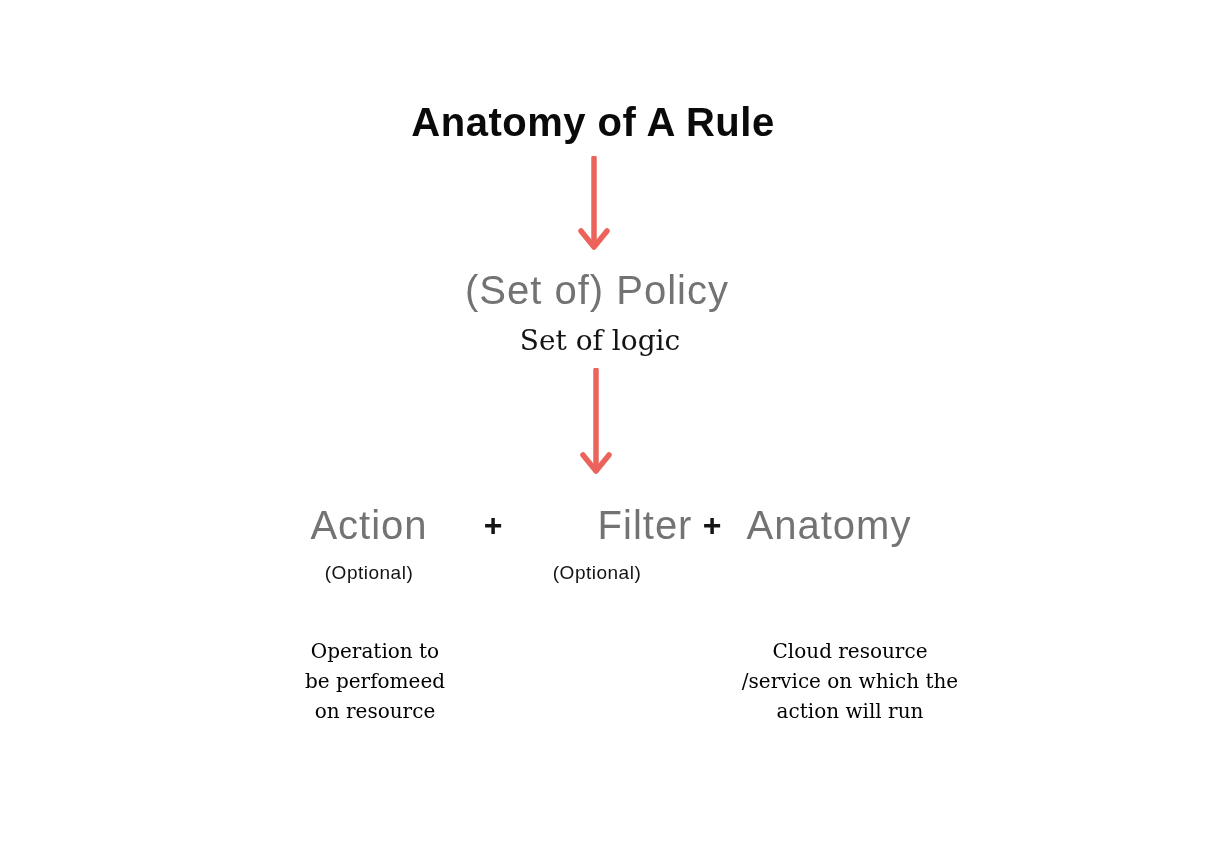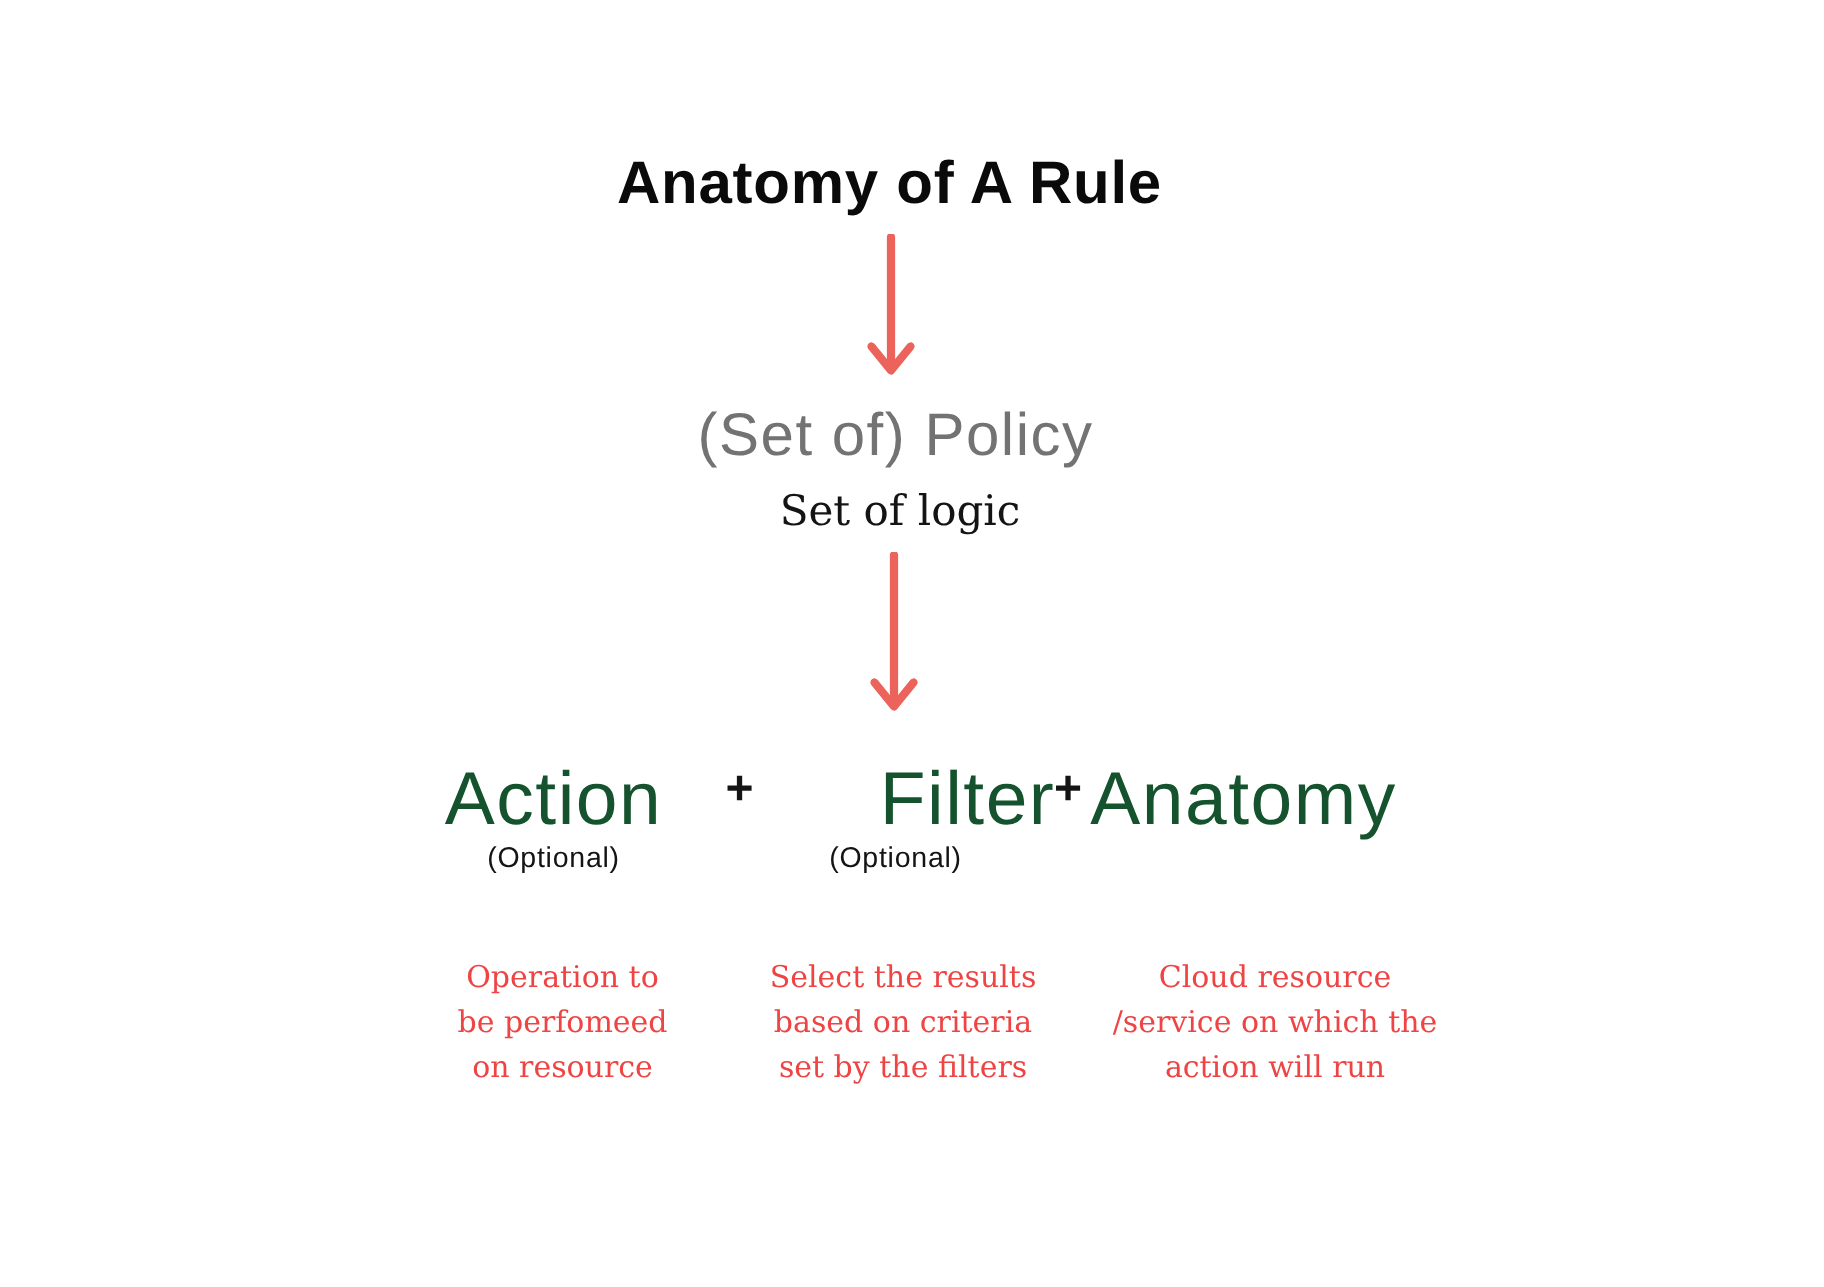--- a/index.html
+++ b/index.html
@@ -31,24 +31,24 @@
     color: #737373;
   }
   .policy-sublabel {
     top: 324px; left: 600px;
     font-family: "DejaVu Serif", serif;
     font-size: 28px;
     color: #141414;
   }
   .component-label {
     top: 503px;
-    font-size: 50px;
+    font-size: 40px;
     font-weight: 300;
     letter-spacing: 1px;
-    color: #14532d;
+    color: #737373;
   }
   .plus-sign {
     top: 507px;
     font-size: 32px;
     font-weight: 600;
     color: #141414;
   }
   .optional-label {
     top: 562px;
     font-size: 19px;
@@ -57,21 +57,21 @@
     color: #141414;
     text-align: center;
   }
   .description {
     top: 636px;
     font-family: "DejaVu Serif", serif;
     font-size: 20px;
     line-height: 30px;
     text-align: center;
     white-space: pre-line;
-    color: #ef4444;
+    color: #000000;
   }
   .arrow-svg { position: absolute; display: block; }
 </style>
 </head>
 <body>
 
 <div class="canvas">
 
   <div class="abs title">Anatomy of A Rule</div>
 
@@ -100,21 +100,18 @@
   <div class="abs component-label" style="left:829px;">Anatomy</div>
 
   <div class="abs optional-label" style="left:369px;">(Optional)</div>
 
   <div class="abs optional-label" style="left:597px;">(Optional)</div>
 
   <div class="abs description" style="left:375px;">Operation to
 be perfomeed
 on resource</div>
 
-  <div class="abs description" style="left:602px;">Select the results
-based on criteria
-set by the filters</div>
 
   <div class="abs description" style="left:850px;">Cloud resource
 /service on which the
 action will run</div>
 
 </div>
 
 </body></html>

